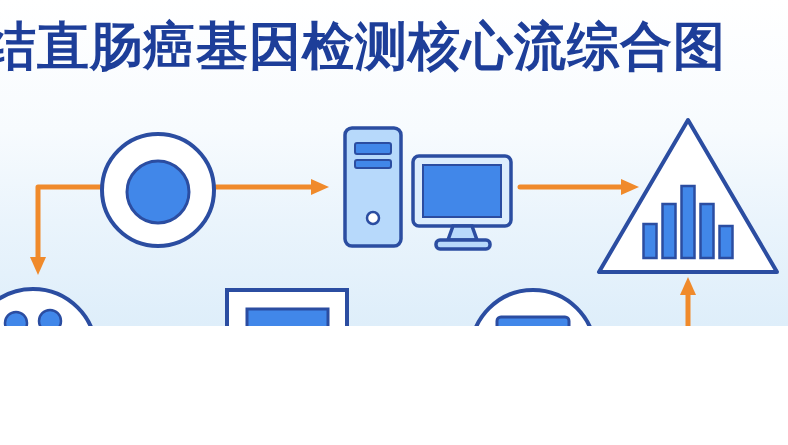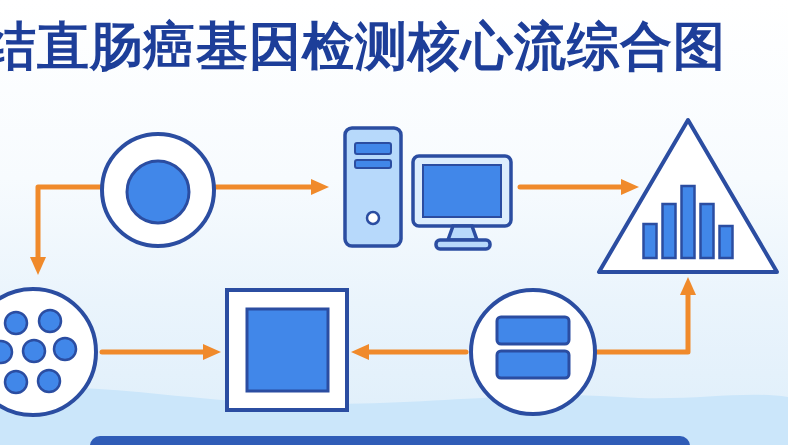--- a/index.html
+++ b/index.html
@@ -1,19 +1,19 @@
 <!DOCTYPE html>
 <html style="--title-color: #1d3e99; --outline: #2b4da1; --node-fill: #ffffff; --accent-fill: #4187e9; --light-fill: #b7d9fb; --screen-frame: #dcedfd; --arrow: #f08a2b; --bg-wave: #cbe6fa; --bottom-band: #2f5cb7;"><head>
 <meta charset="utf-8">
 <style>
   html, body { margin: 0; padding: 0; background: #ffffff; }
   #stage {
     position: relative;
     width: 788px;
-    height: 445px;
+    height: 326px;
     overflow: hidden;
     background: linear-gradient(180deg, #ffffff 0%, #f7fbfe 40%, #eaf4fc 68%, #deeefa 100%);
     font-family: Liberation Mono, monospace;
   }
   #title {
     position: absolute;
     top: 12px;
     left: -16px;
     font-size: 52px;
     font-weight: bold;

